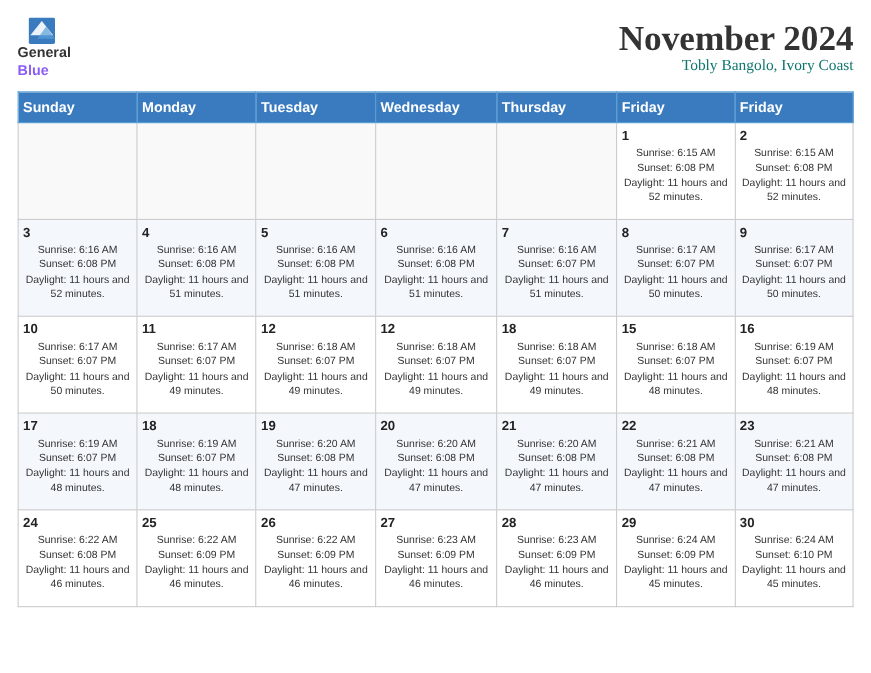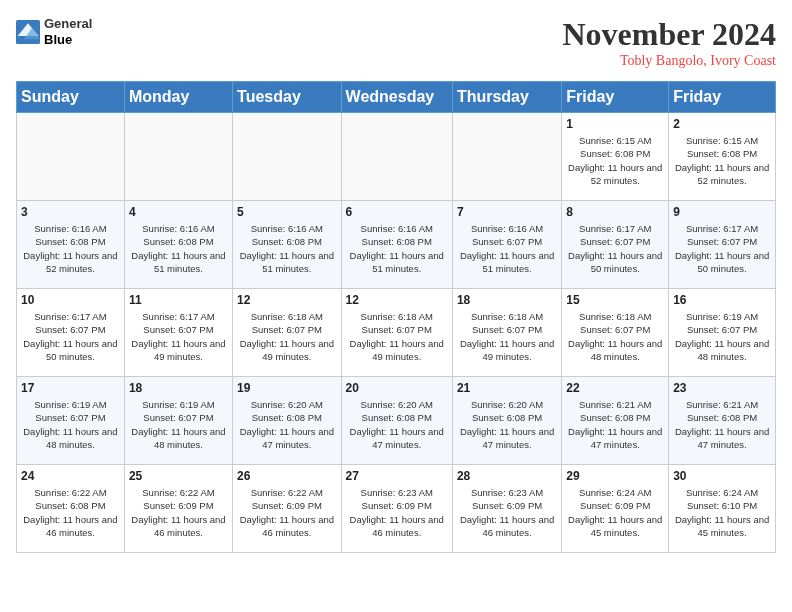--- a/index.html
+++ b/index.html
@@ -12,20 +12,21 @@
     }
     .header {
       display: flex;
       justify-content: space-between;
       align-items: flex-start;
       margin-bottom: 12px;
     }
     .logo {
       display: flex;
       align-items: center;
+      flex-direction: column;
     }
     .logo-text {
       display: flex;
       flex-direction: column;
       font-size: 13px;
       font-weight: bold;
       color: #333;
       line-height: 1.2;
     }
     .logo-text span:first-child { color: #333; }
@@ -38,30 +39,30 @@
       text-align: right;
       font-family: Liberation Serif, serif;
     }
     .month-title {
       font-size: 32px;
       font-weight: bold;
       color: #333;
     }
     .location {
       font-size: 14px;
-      color: #ef4444;
+      color: #0f766e;
     }
     .calendar {
       width: 100%;
       border-collapse: collapse;
     }
     .calendar th {
       background: #3a7bbf;
       color: #fff;
-      font-size: 16px;
+      font-size: 13px;
       font-weight: bold;
       padding: 6px 4px;
       text-align: left;
       border: 1px solid #5a9fd4;
     }
     .calendar td {
       vertical-align: top;
       border: 1px solid #ccc;
       padding: 4px;
       font-size: 10px;
@@ -94,21 +95,21 @@
 
 <div class="header">
   <div class="logo">
     <svg class="logo-icon" viewBox="0 0 30 30" xmlns="http://www.w3.org/2000/svg">
       <rect x="0" y="0" width="30" height="30" fill="#3a7bbf" rx="2"></rect>
       <polygon points="15,4 28,20 2,20" fill="#fff" opacity="0.9"></polygon>
       <polygon points="20,10 30,24 10,24" fill="#5aa0d8" opacity="0.7"></polygon>
     </svg>
     <div class="logo-text">
       <span>General</span>
-      <span style="color:#000000;">Blue</span>
+      <span style="color:#8b5cf6;">Blue</span>
     </div>
   </div>
   <div class="title-area">
     <div class="month-title">November 2024</div>
     <div class="location">Tobly Bangolo, Ivory Coast</div>
   </div>
 </div>
 
 <table class="calendar">
   <thead>

